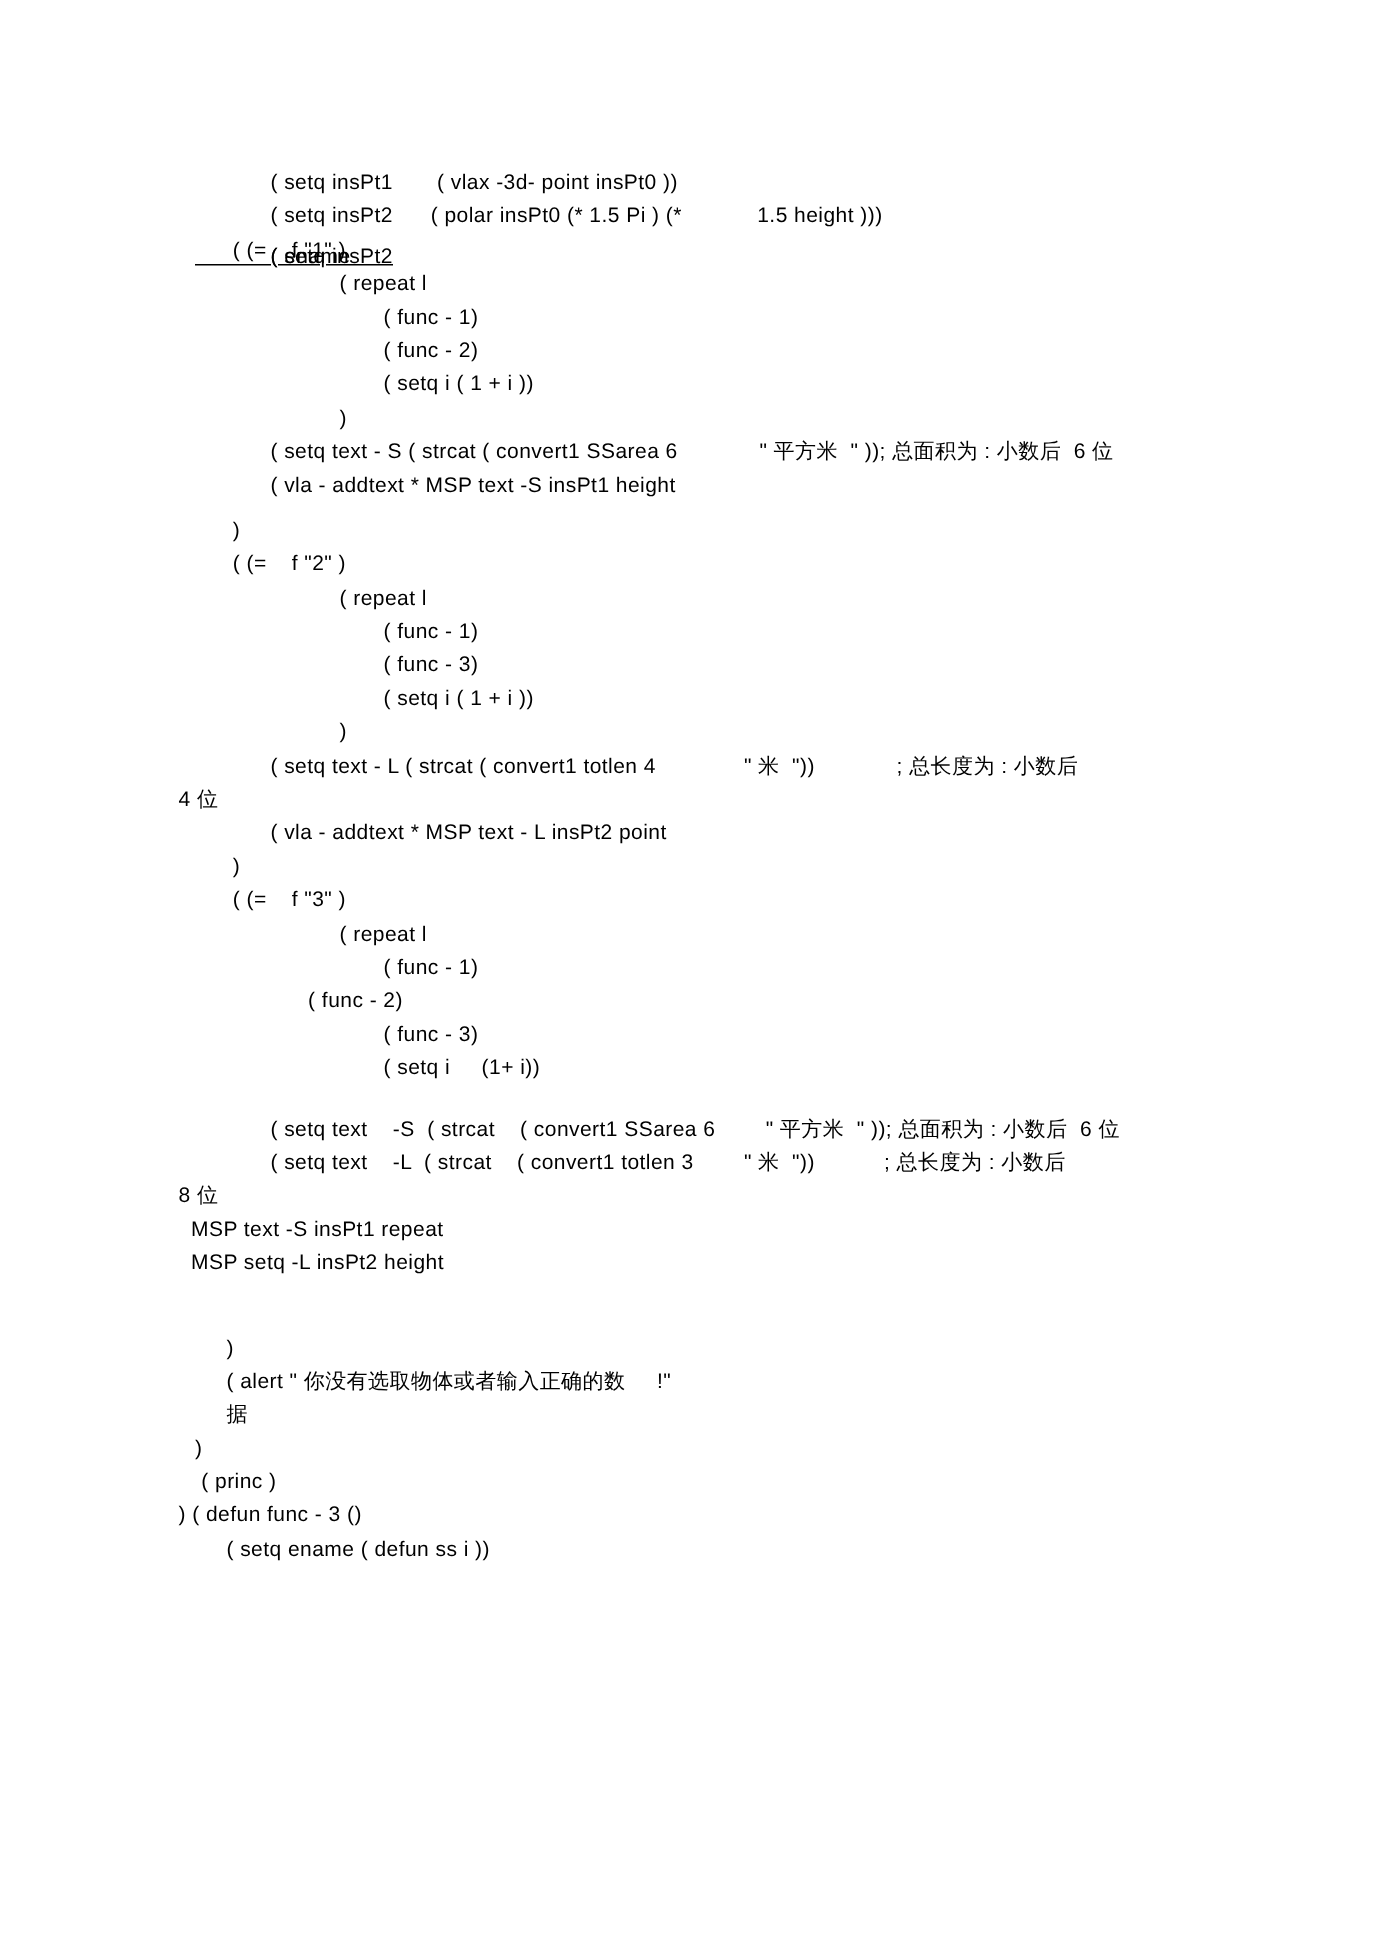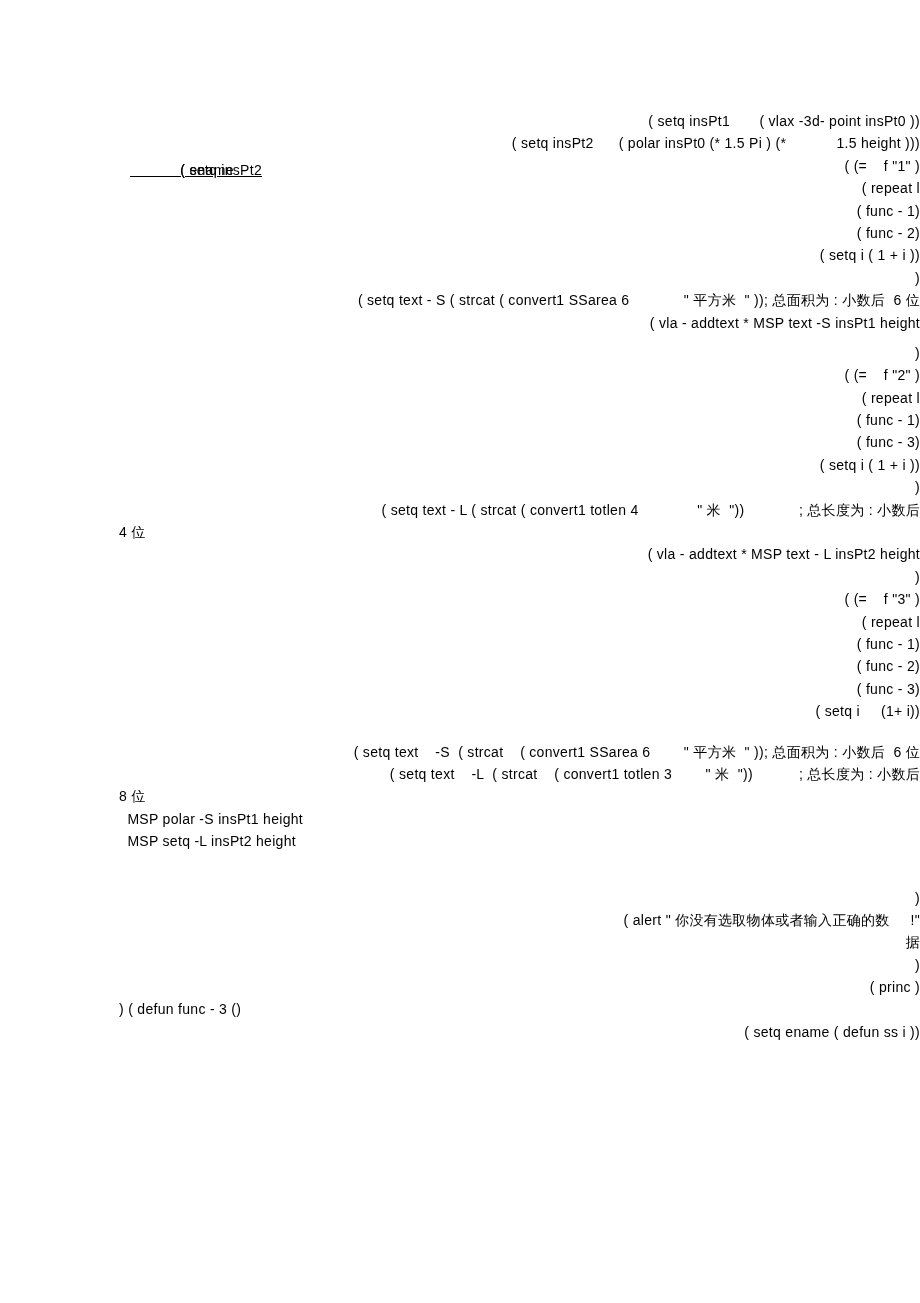--- a/index.html
+++ b/index.html
@@ -12,21 +12,20 @@
     font-family: Arial, "Microsoft YaHei", sans-serif;
     font-size: 14px;
     color: #000;
     line-height: 1.6;
     padding: 110px 0 60px 0;
     letter-spacing: 0.3px;
   }
   .line {
     white-space: pre;
     margin-left: 130px;
-    text-align: right;
   }
   .line0 {
     white-space: pre;
     margin-left: 119px;
   }
   .gap-small { height: 8px; }
   .gap-med { height: 18px; }
   .gap-big { height: 34px; }
 </style>
 </head>
@@ -51,33 +50,33 @@
 <div class="gap-small"></div>
 <div class="line">      )</div>
 <div class="line">      ( (=    f "2" )</div>
 <div class="line">                       ( repeat l</div>
 <div class="line">                              ( func - 1)</div>
 <div class="line">                              ( func - 3)</div>
 <div class="line">                              ( setq i ( 1 + i ))</div>
 <div class="line">                       )</div>
 <div class="line">            ( setq text - L ( strcat ( convert1 totlen 4              " 米  "))             ; 总长度为 : 小数后</div>
 <div class="line0">4 位</div>
-<div class="line">            ( vla - addtext * MSP text - L insPt2 height</div>
+<div class="line">            ( vla - addtext * MSP text - L insPt2 point</div>
 <div class="line">      )</div>
 <div class="line">      ( (=    f "3" )</div>
 <div class="line">                       ( repeat l</div>
 <div class="line">                              ( func - 1)</div>
 <div class="line">                  ( func - 2)</div>
 <div class="line">                              ( func - 3)</div>
 <div class="line">                              ( setq i     (1+ i))</div>
 <div class="gap-med"></div>
 <div class="line">            ( setq text    -S  ( strcat    ( convert1 SSarea 6        " 平方米  " )); 总面积为 : 小数后  6 位</div>
 <div class="line">            ( setq text    -L  ( strcat    ( convert1 totlen 3        " 米  "))           ; 总长度为 : 小数后</div>
 <div class="line0">8 位</div>
-<div class="line0">  MSP polar -S insPt1 height</div>
+<div class="line0">  MSP text -S insPt1 repeat</div>
 <div class="line0">  MSP setq -L insPt2 height</div>
 <div class="gap-big"></div>
 <div class="line">     )</div>
 <div class="line">     ( alert " 你没有选取物体或者输入正确的数     !"</div>
 <div class="line">     据</div>
 <div class="line">)</div>
 <div class="line"> ( princ )</div>
 <div class="line0">) ( defun func - 3 ()</div>
 <div class="line">     ( setq ename ( defun ss i ))</div>
 

